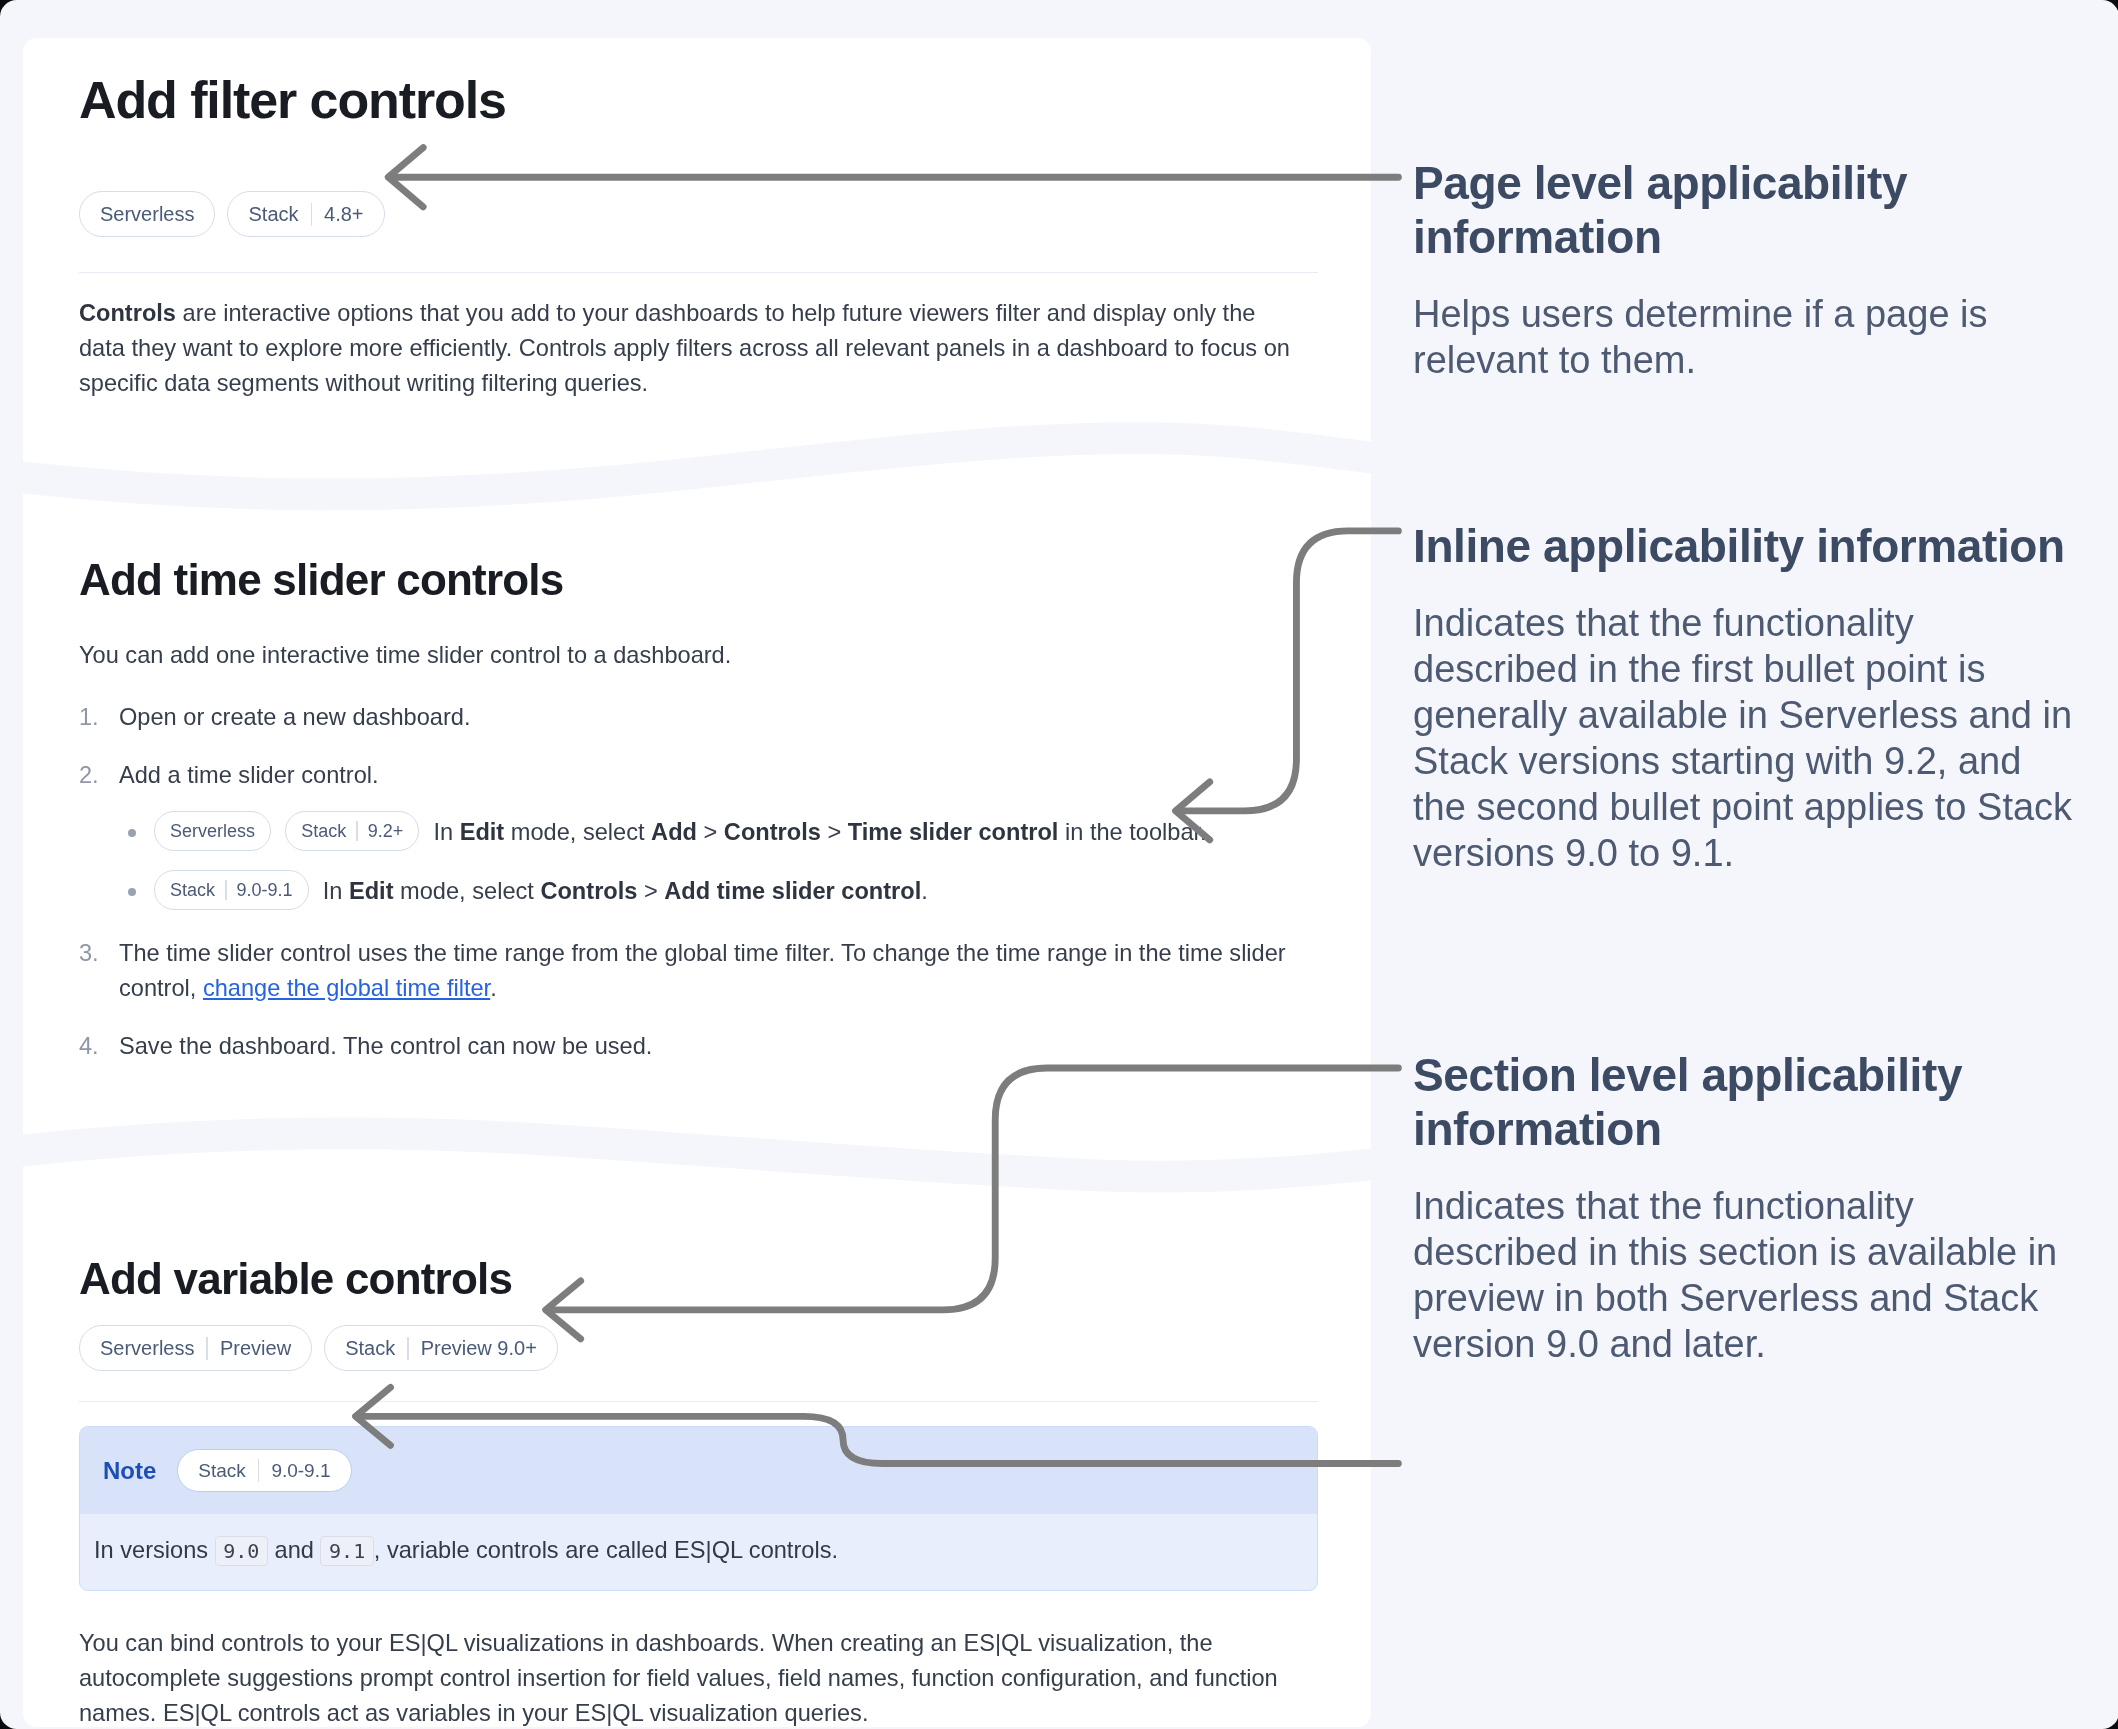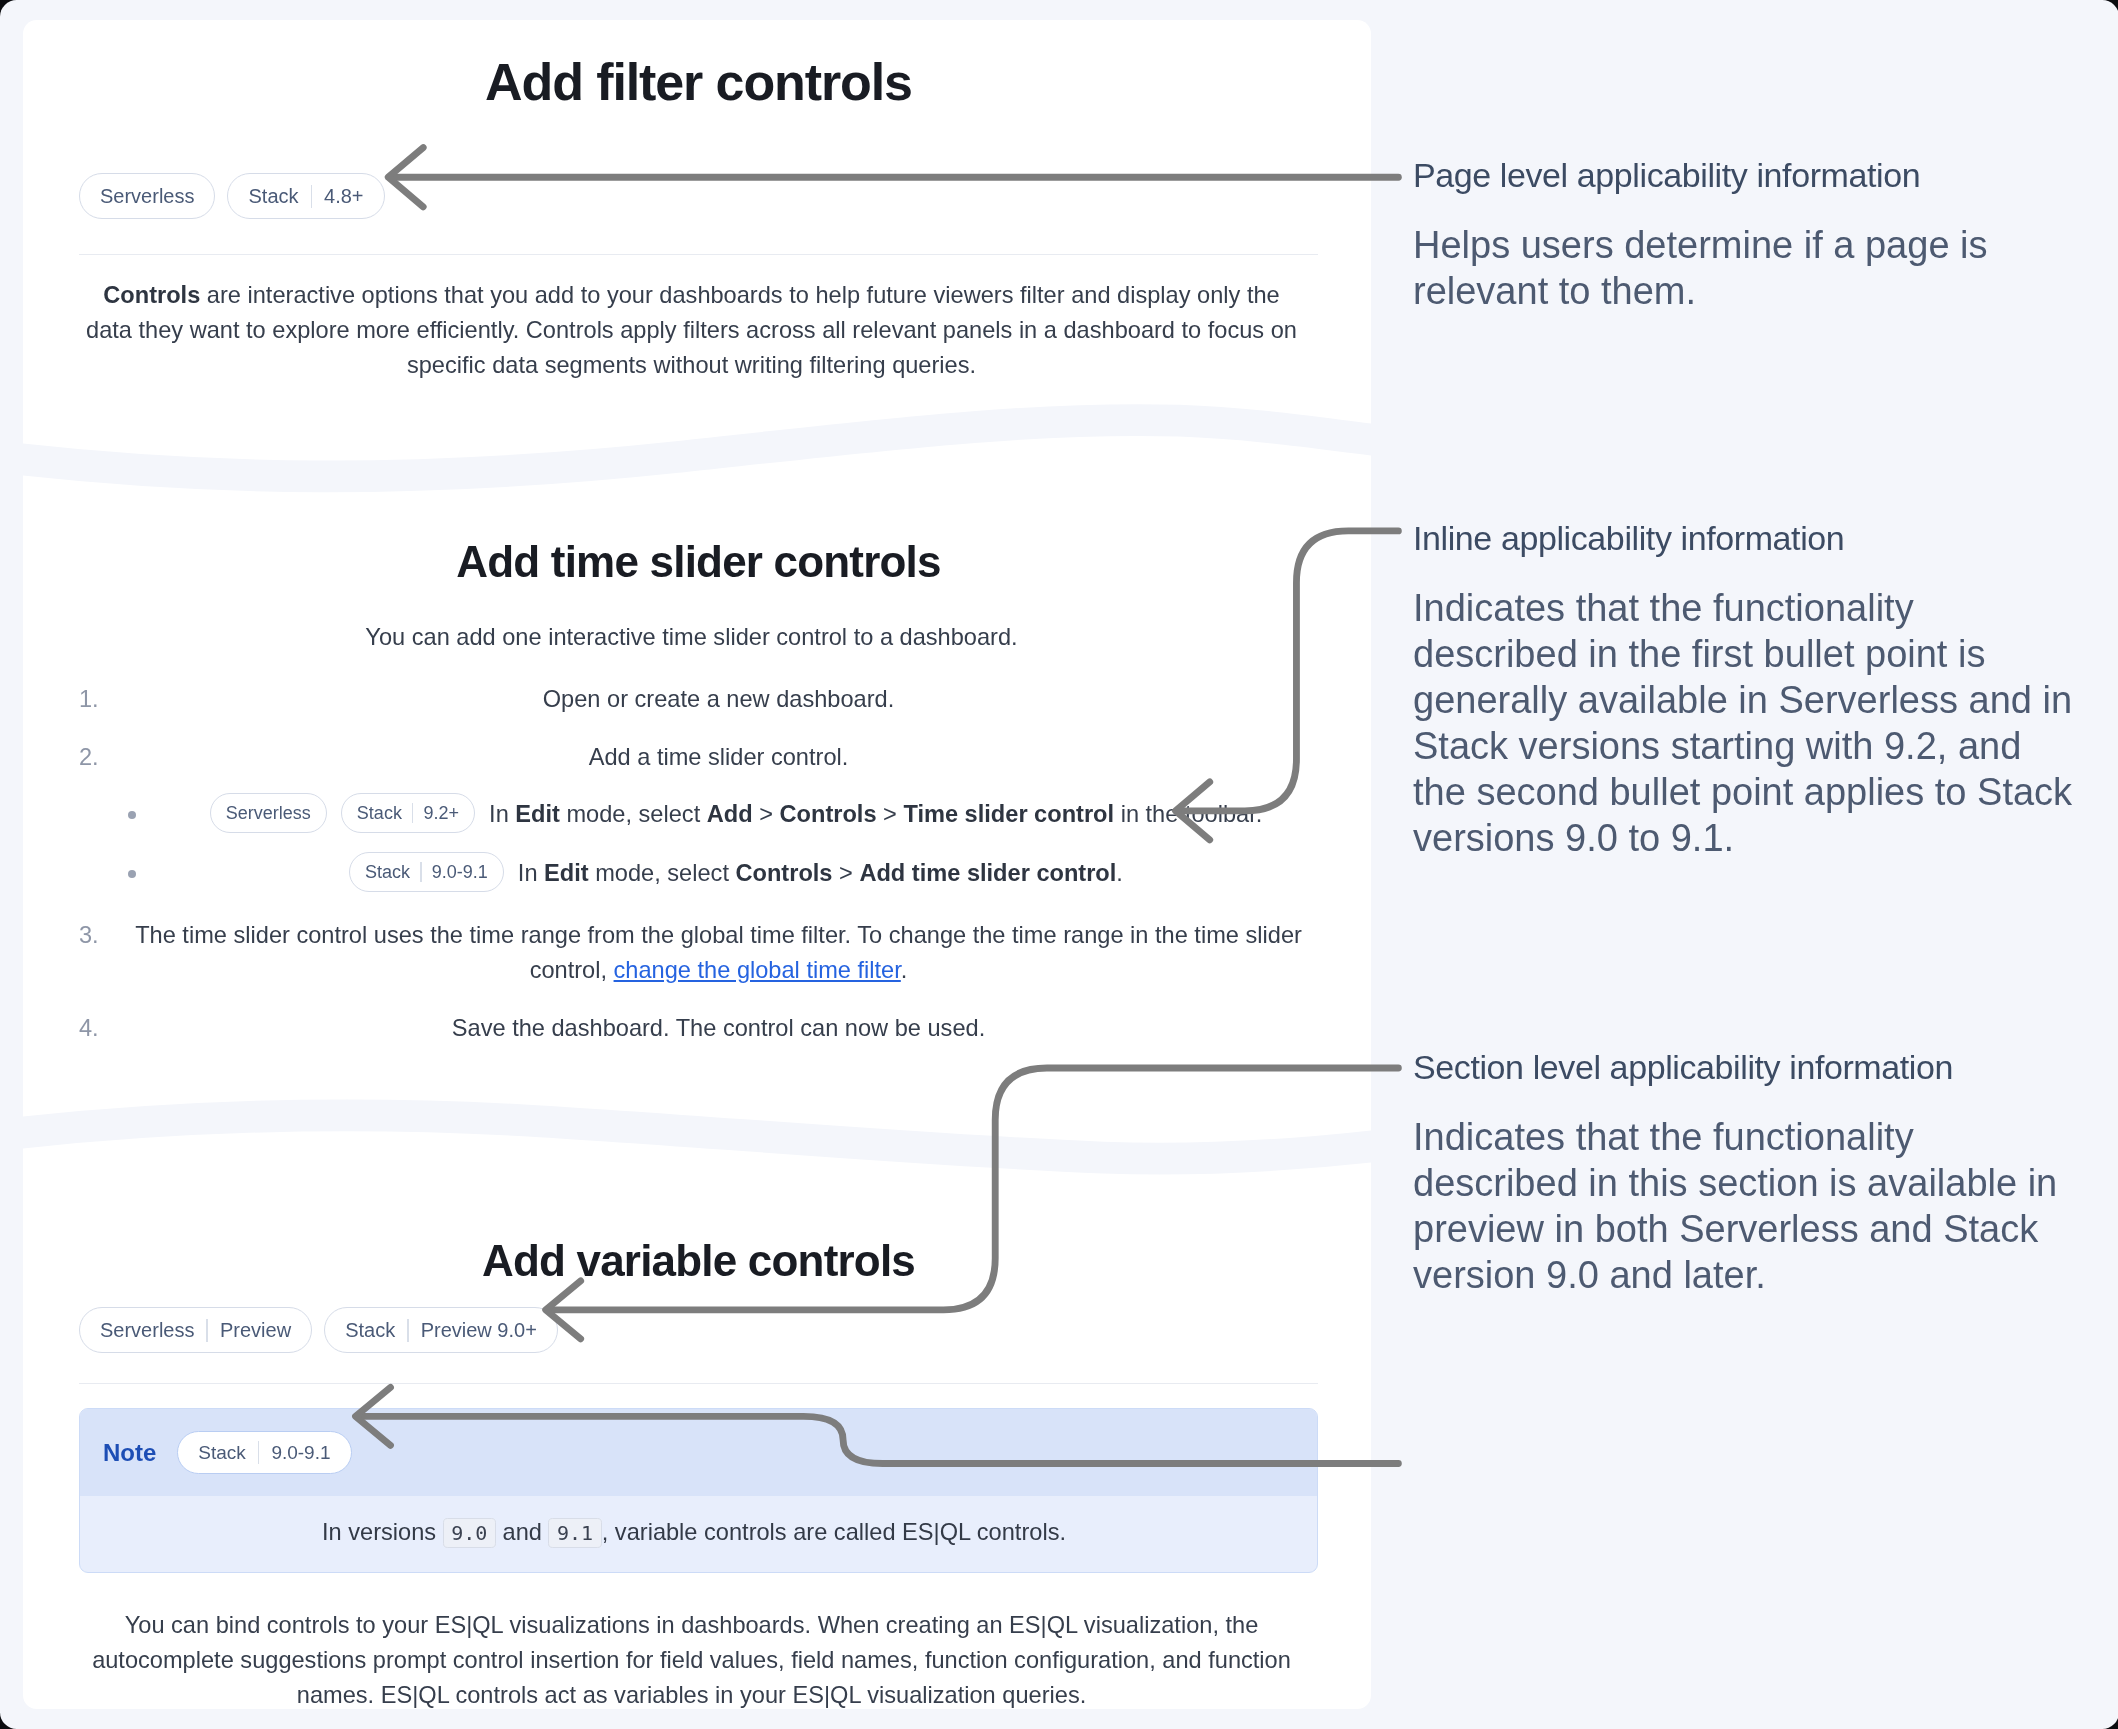--- a/index.html
+++ b/index.html
@@ -1,22 +1,22 @@
 <!DOCTYPE html>
 <html style="font-size:12px"><head>
 <meta charset="utf-8">
 <style>
   html,body{margin:0;padding:0;background:#0b0c0f;}
   .page{
     position:relative;width:2119px;height:1729px;background:#f4f6fb;
     font-family:"Liberation Sans",sans-serif;border-radius:16.7px;overflow:hidden;
   }
   .card-col{
-    position:absolute;left:23px;top:20px;width:1348px;height:1689px;
-    background:#ffffff;border-radius:13.7px;text-align:center;
+    position:absolute;left:23px;top:38px;width:1348px;height:1689px;
+    background:#ffffff;border-radius:13.7px;
   }
   .wave{position:absolute;left:0;width:1348px;height:106px;pointer-events:none;}
   .wave svg{display:block;width:100%;height:100%;}
   .sec{position:absolute;left:56px;width:1239px;}
   h1{margin:0;font-size:52px;font-weight:700;color:#191c23;letter-spacing:-1.1px;}
   h2{margin:0;font-size:44px;font-weight:700;color:#191c23;letter-spacing:-0.8px;}
   .badges{display:flex;gap:12px;align-items:center;}
   .badge{
     display:inline-flex;align-items:center;gap:12px;background:#ffffff;
     border:1.5px solid #d6dce8;border-radius:760px;height:44px;padding:0 20px;
@@ -40,21 +40,21 @@
     margin-top:24px;border:1.5px solid #ccdbf7;border-radius:9px;overflow:hidden;background:#e8eefc;
   }
   .note-head{display:flex;align-items:center;gap:21px;background:#d8e3f9;padding:23px 23px;height:41px;}
   .note-title{font-size:24px;font-weight:700;color:#1d4eb5;}
   .note-body{padding:23px 23px 26px 14px;font-size:23.6px;color:#333a47;}
   code.chip{
     font-family:"DejaVu Sans Mono",monospace;font-size:20px;color:#3a4150;
     background:#edf0f7;border:1.5px solid #d8dde8;border-radius:4.6px;padding:2.3px 7.6px;
   }
   .anno{position:absolute;left:1413px;width:685px;}
-  .anno h3{margin:0;font-size:34px;font-weight:400;color:#3c4b63;letter-spacing:-0.4px;}
+  .anno h3{margin:0;font-size:46px;font-weight:700;color:#3c4b63;letter-spacing:-0.4px;}
   .anno p{margin:27px 0 0 0;font-size:38px;line-height:46px;color:#4d5a71;max-width:669px;}
   .arrows{position:absolute;left:0;top:0;width:2119px;height:1729px;pointer-events:none;}
 </style>
 </head>
 <body>
 
 <div class="page">
 
   <div class="card-col">
 

